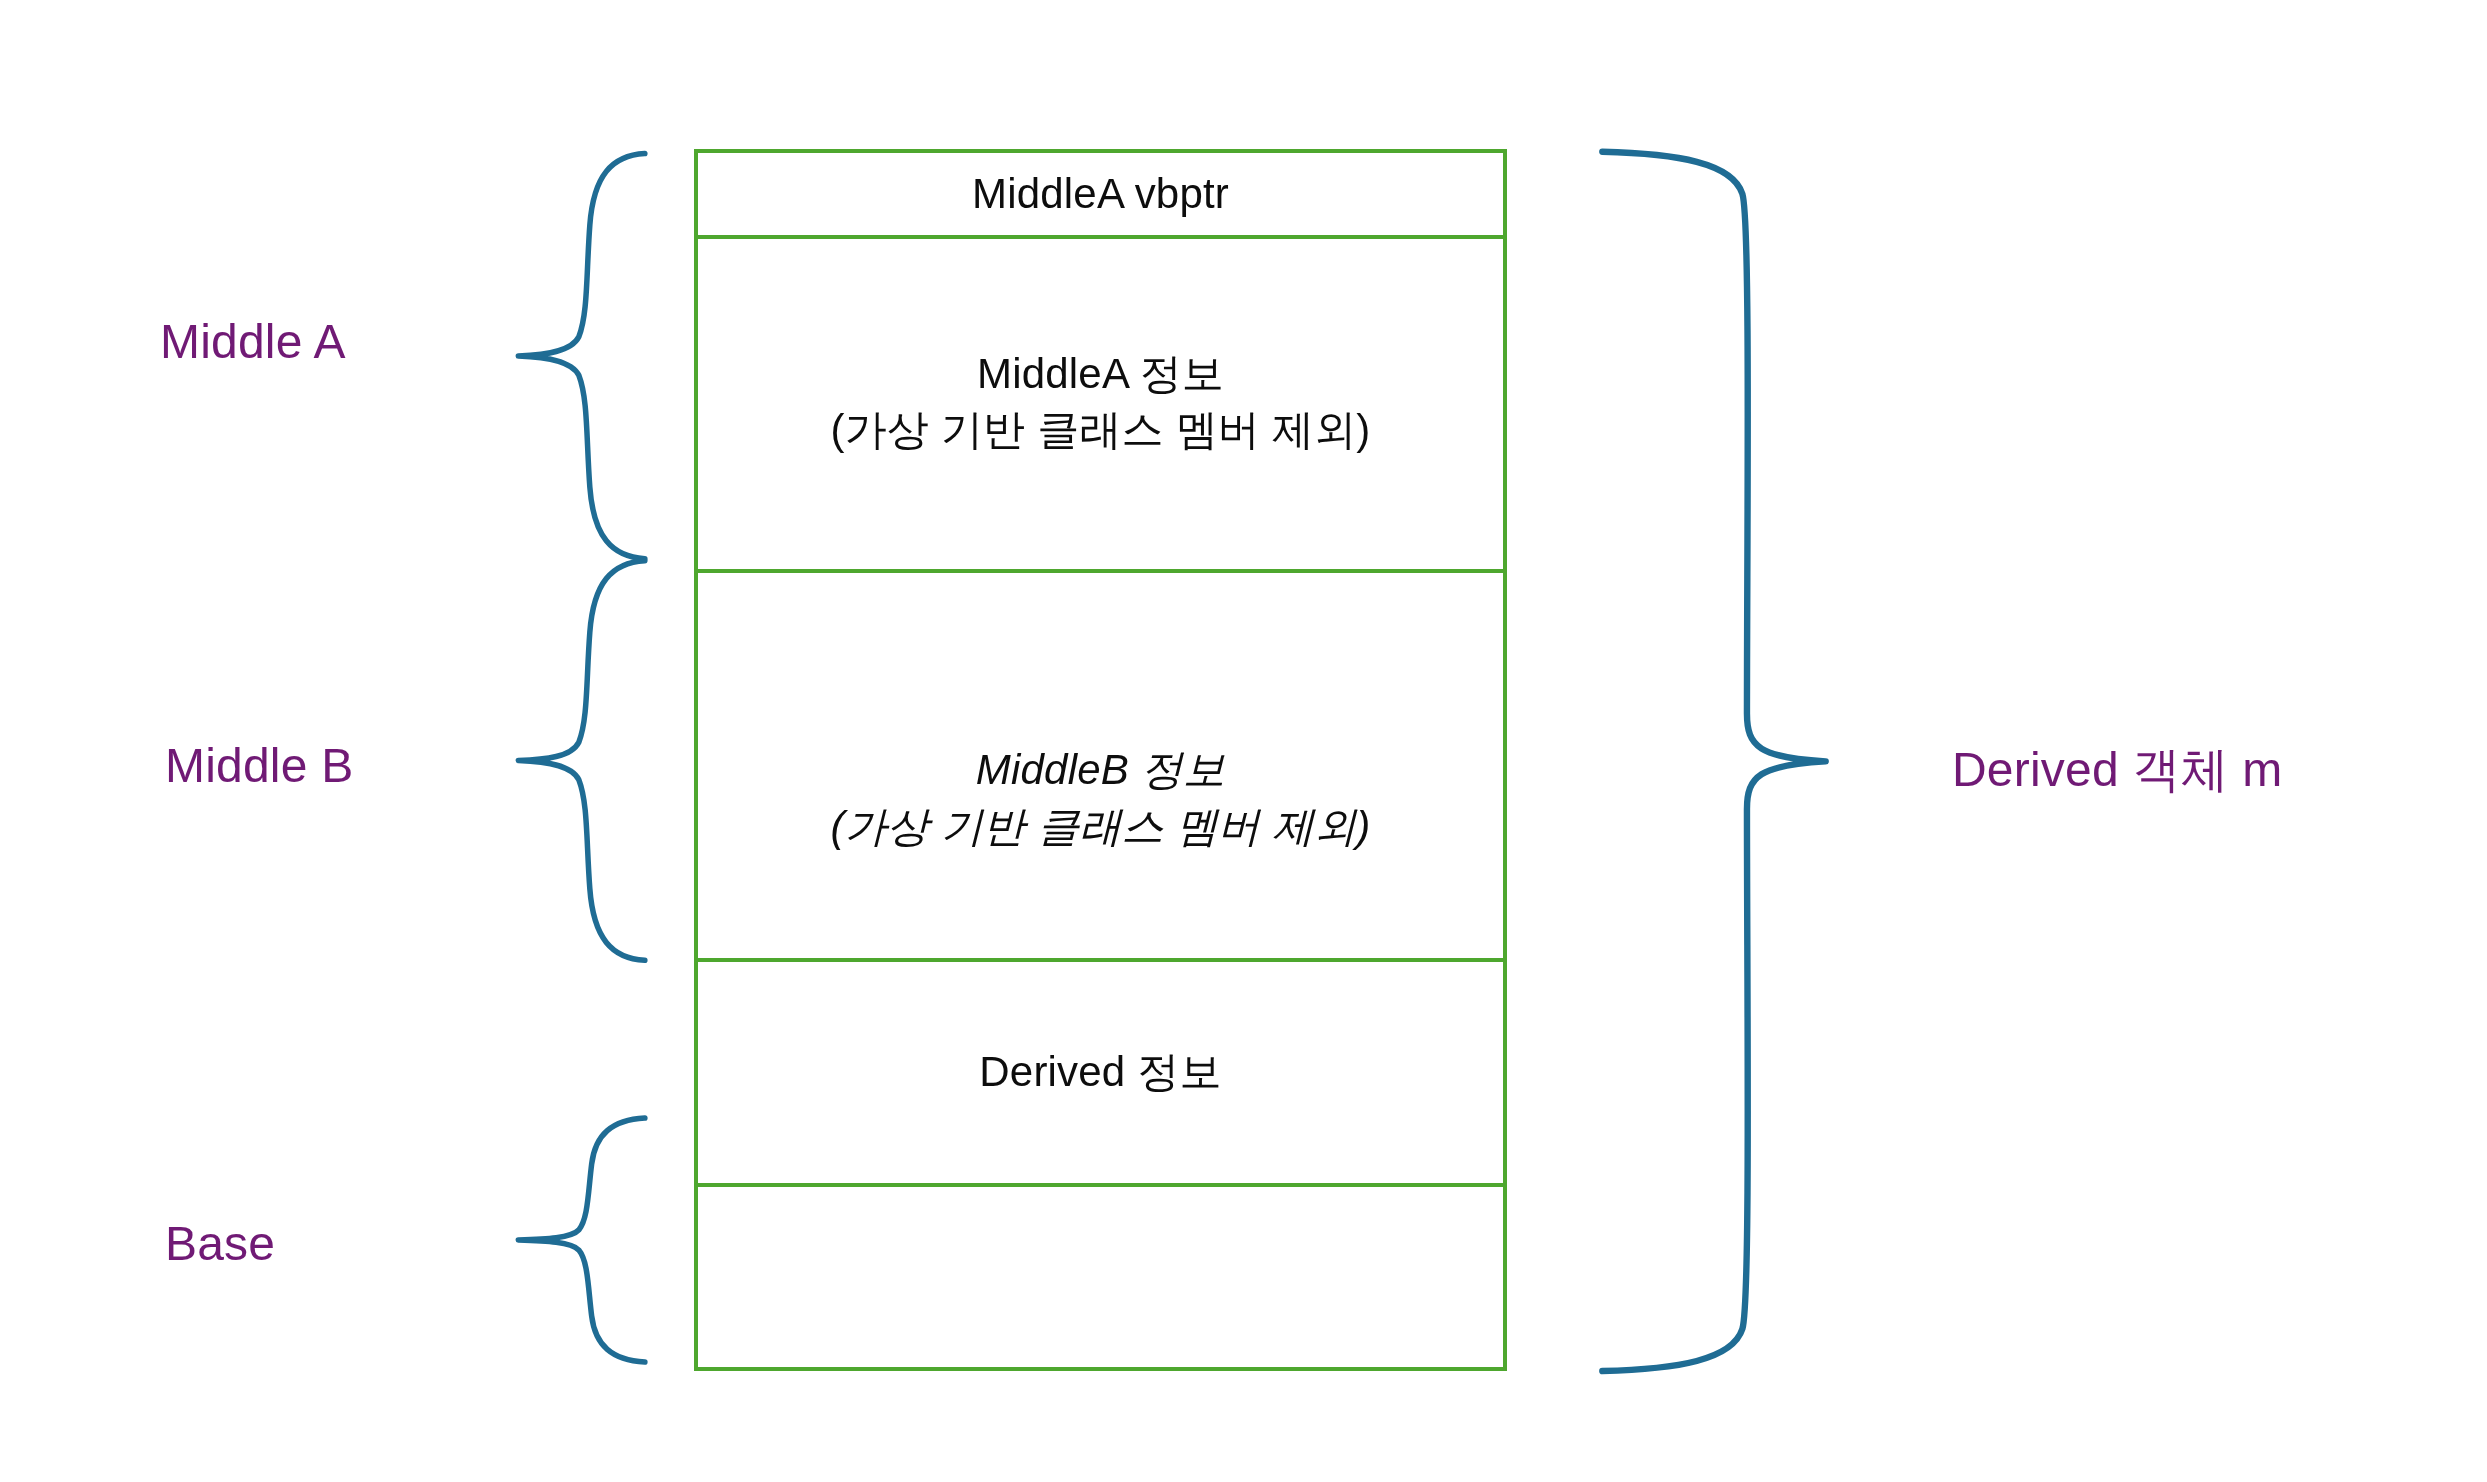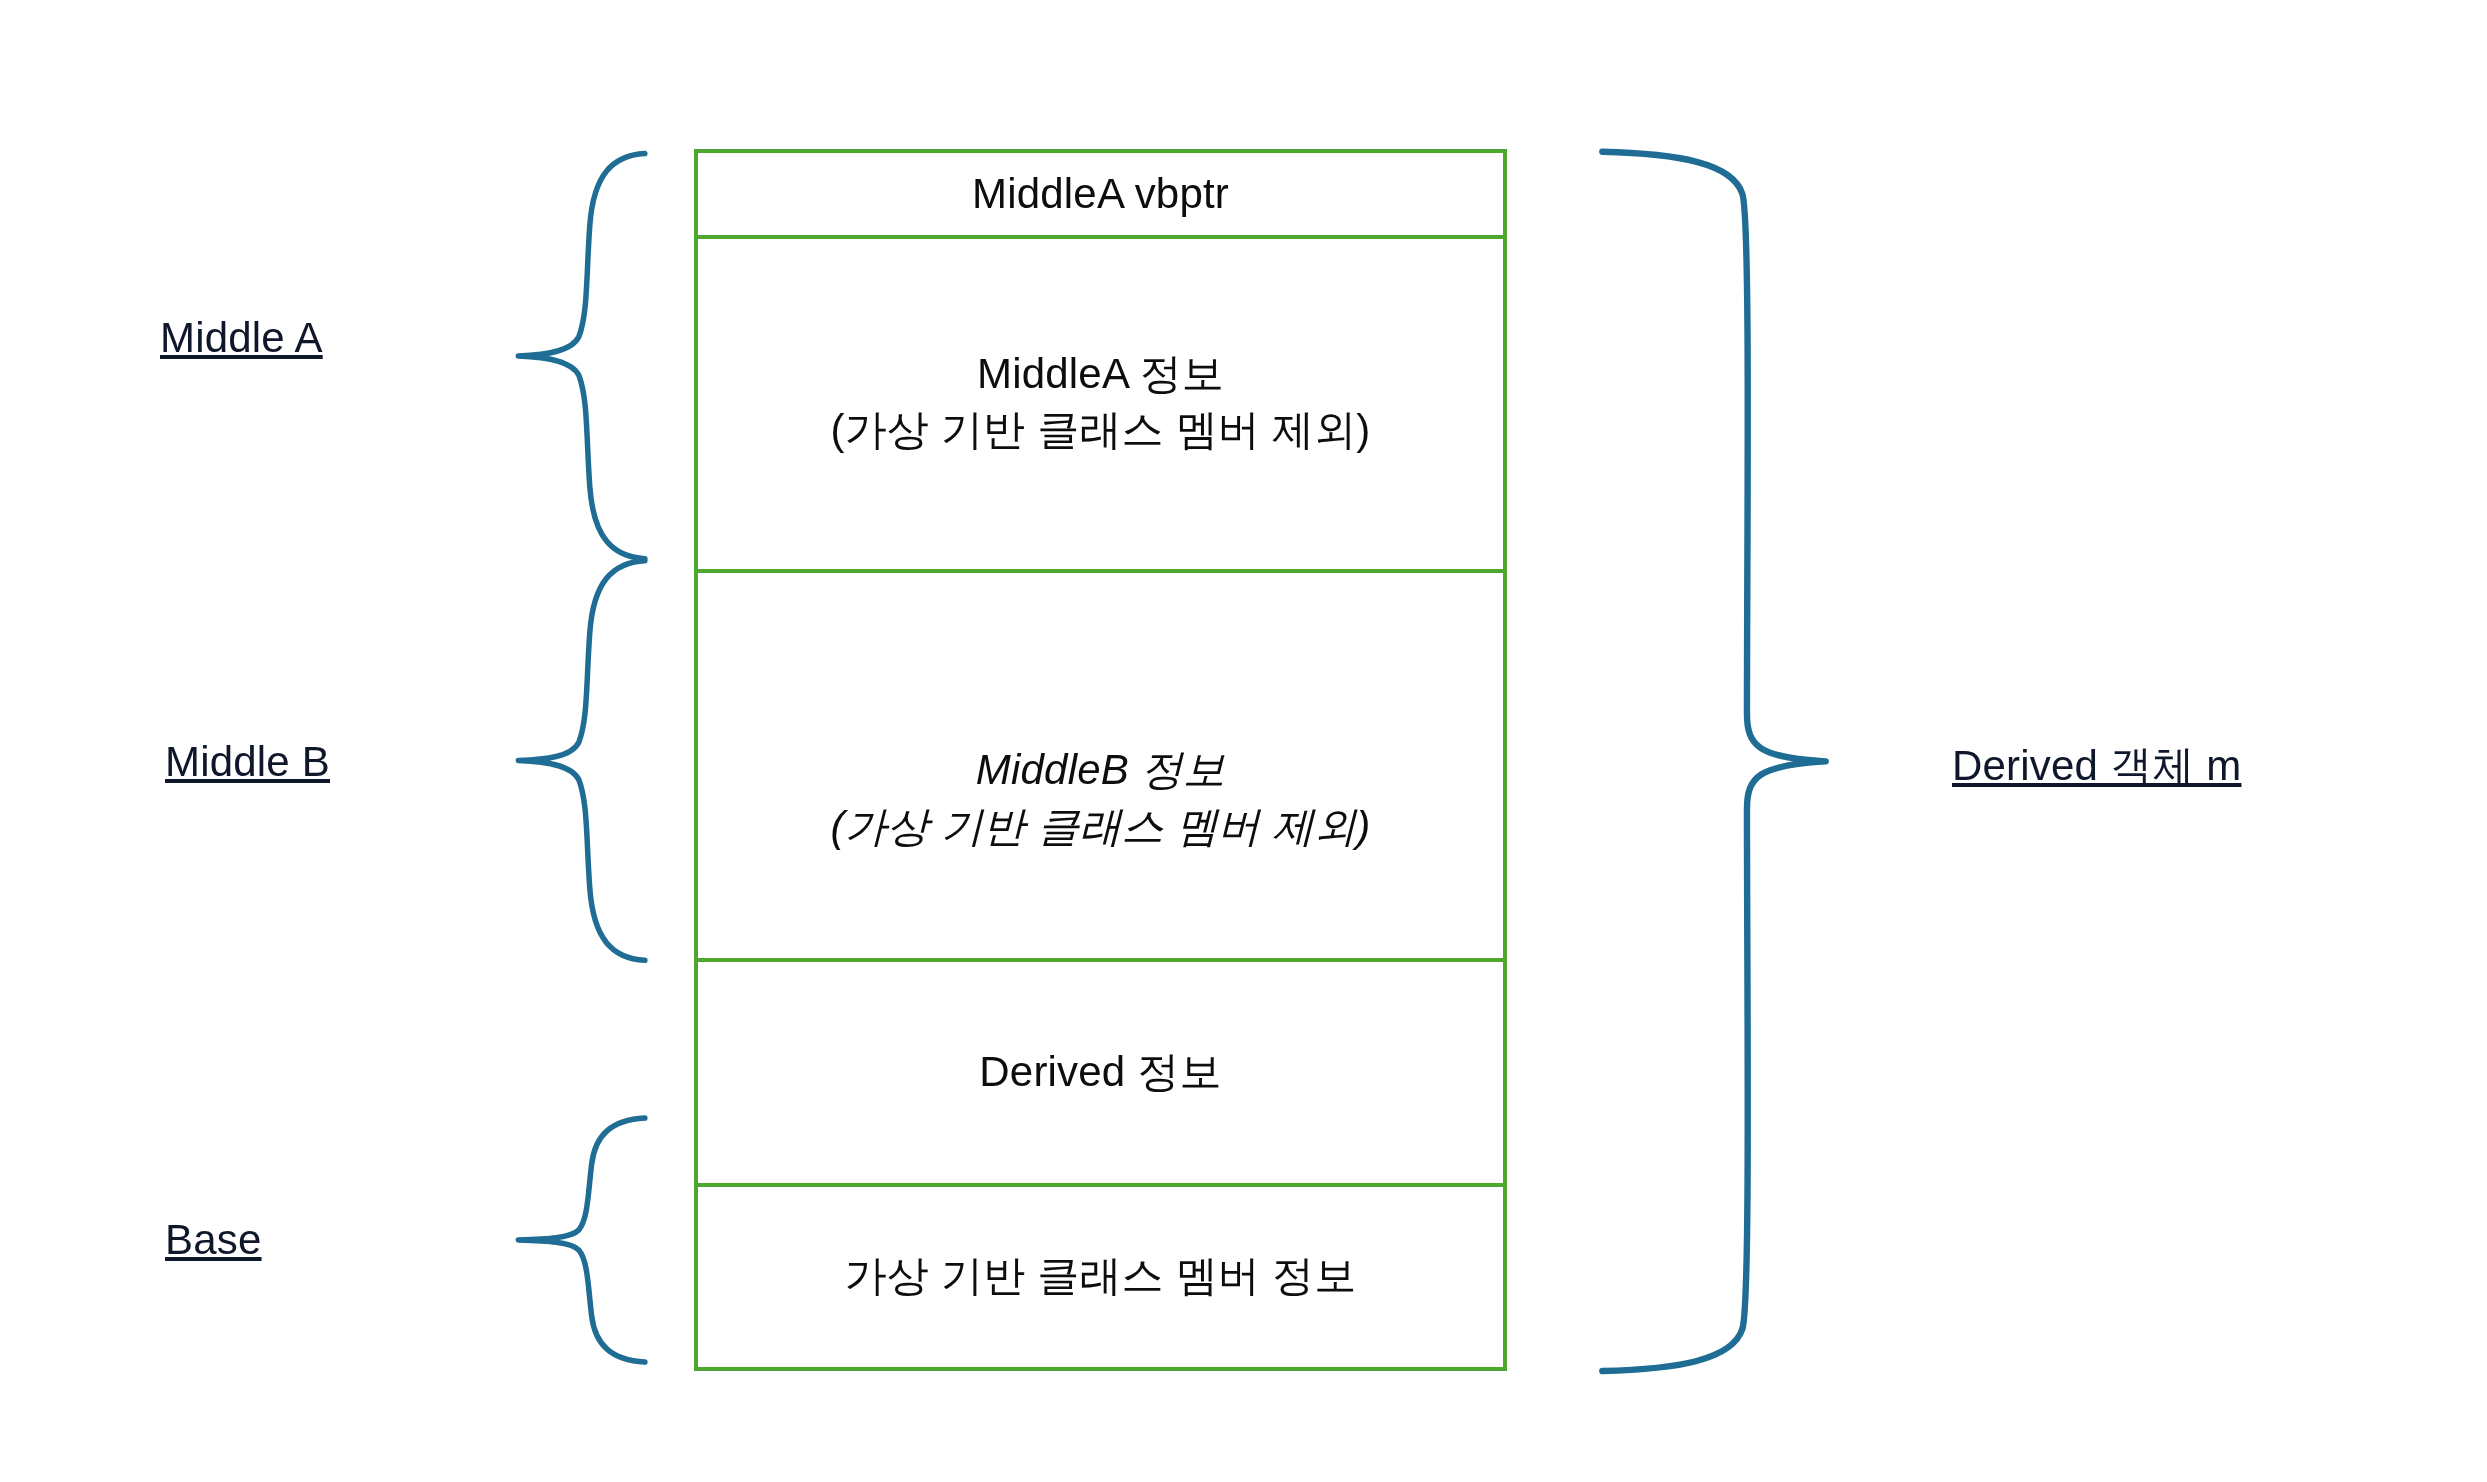--- a/index.html
+++ b/index.html
@@ -48,25 +48,24 @@
     line-height: 1.34;
     color: #0d0d0d;
     letter-spacing: 0.2px;
     white-space: pre-line;
     padding: 0 11px;
   }
 
   
   .side-label {
     position: absolute;
-    font-size: 42px;
-    color: #0f172a;
+    font-size: 48px;
+    color: #701a75;
     white-space: nowrap;
     letter-spacing: 0.2px;
-    text-decoration: underline;
   }
 
   
   .brace-svg {
     position: absolute;
     overflow: visible;
     pointer-events: none;
   }
   .brace-path {
     fill: none;
@@ -146,20 +145,17 @@
 
     <div class="layout-row with-divider" style="top:486px; height:323px;font-style:italic;">
       <span class="row-text">MiddleB 정보
 (가상 기반 클래스 멤버 제외)</span>
     </div>
 
     <div class="layout-row with-divider" style="top:809px; height:225px;">
       <span class="row-text">Derived 정보</span>
     </div>
 
-    <div class="layout-row" style="top:1034px; height:179px;">
-      <span class="row-text">가상 기반 클래스 멤버 정보</span>
-    </div>
 
   </div>
 
 </div>
 
 
 </body></html>

